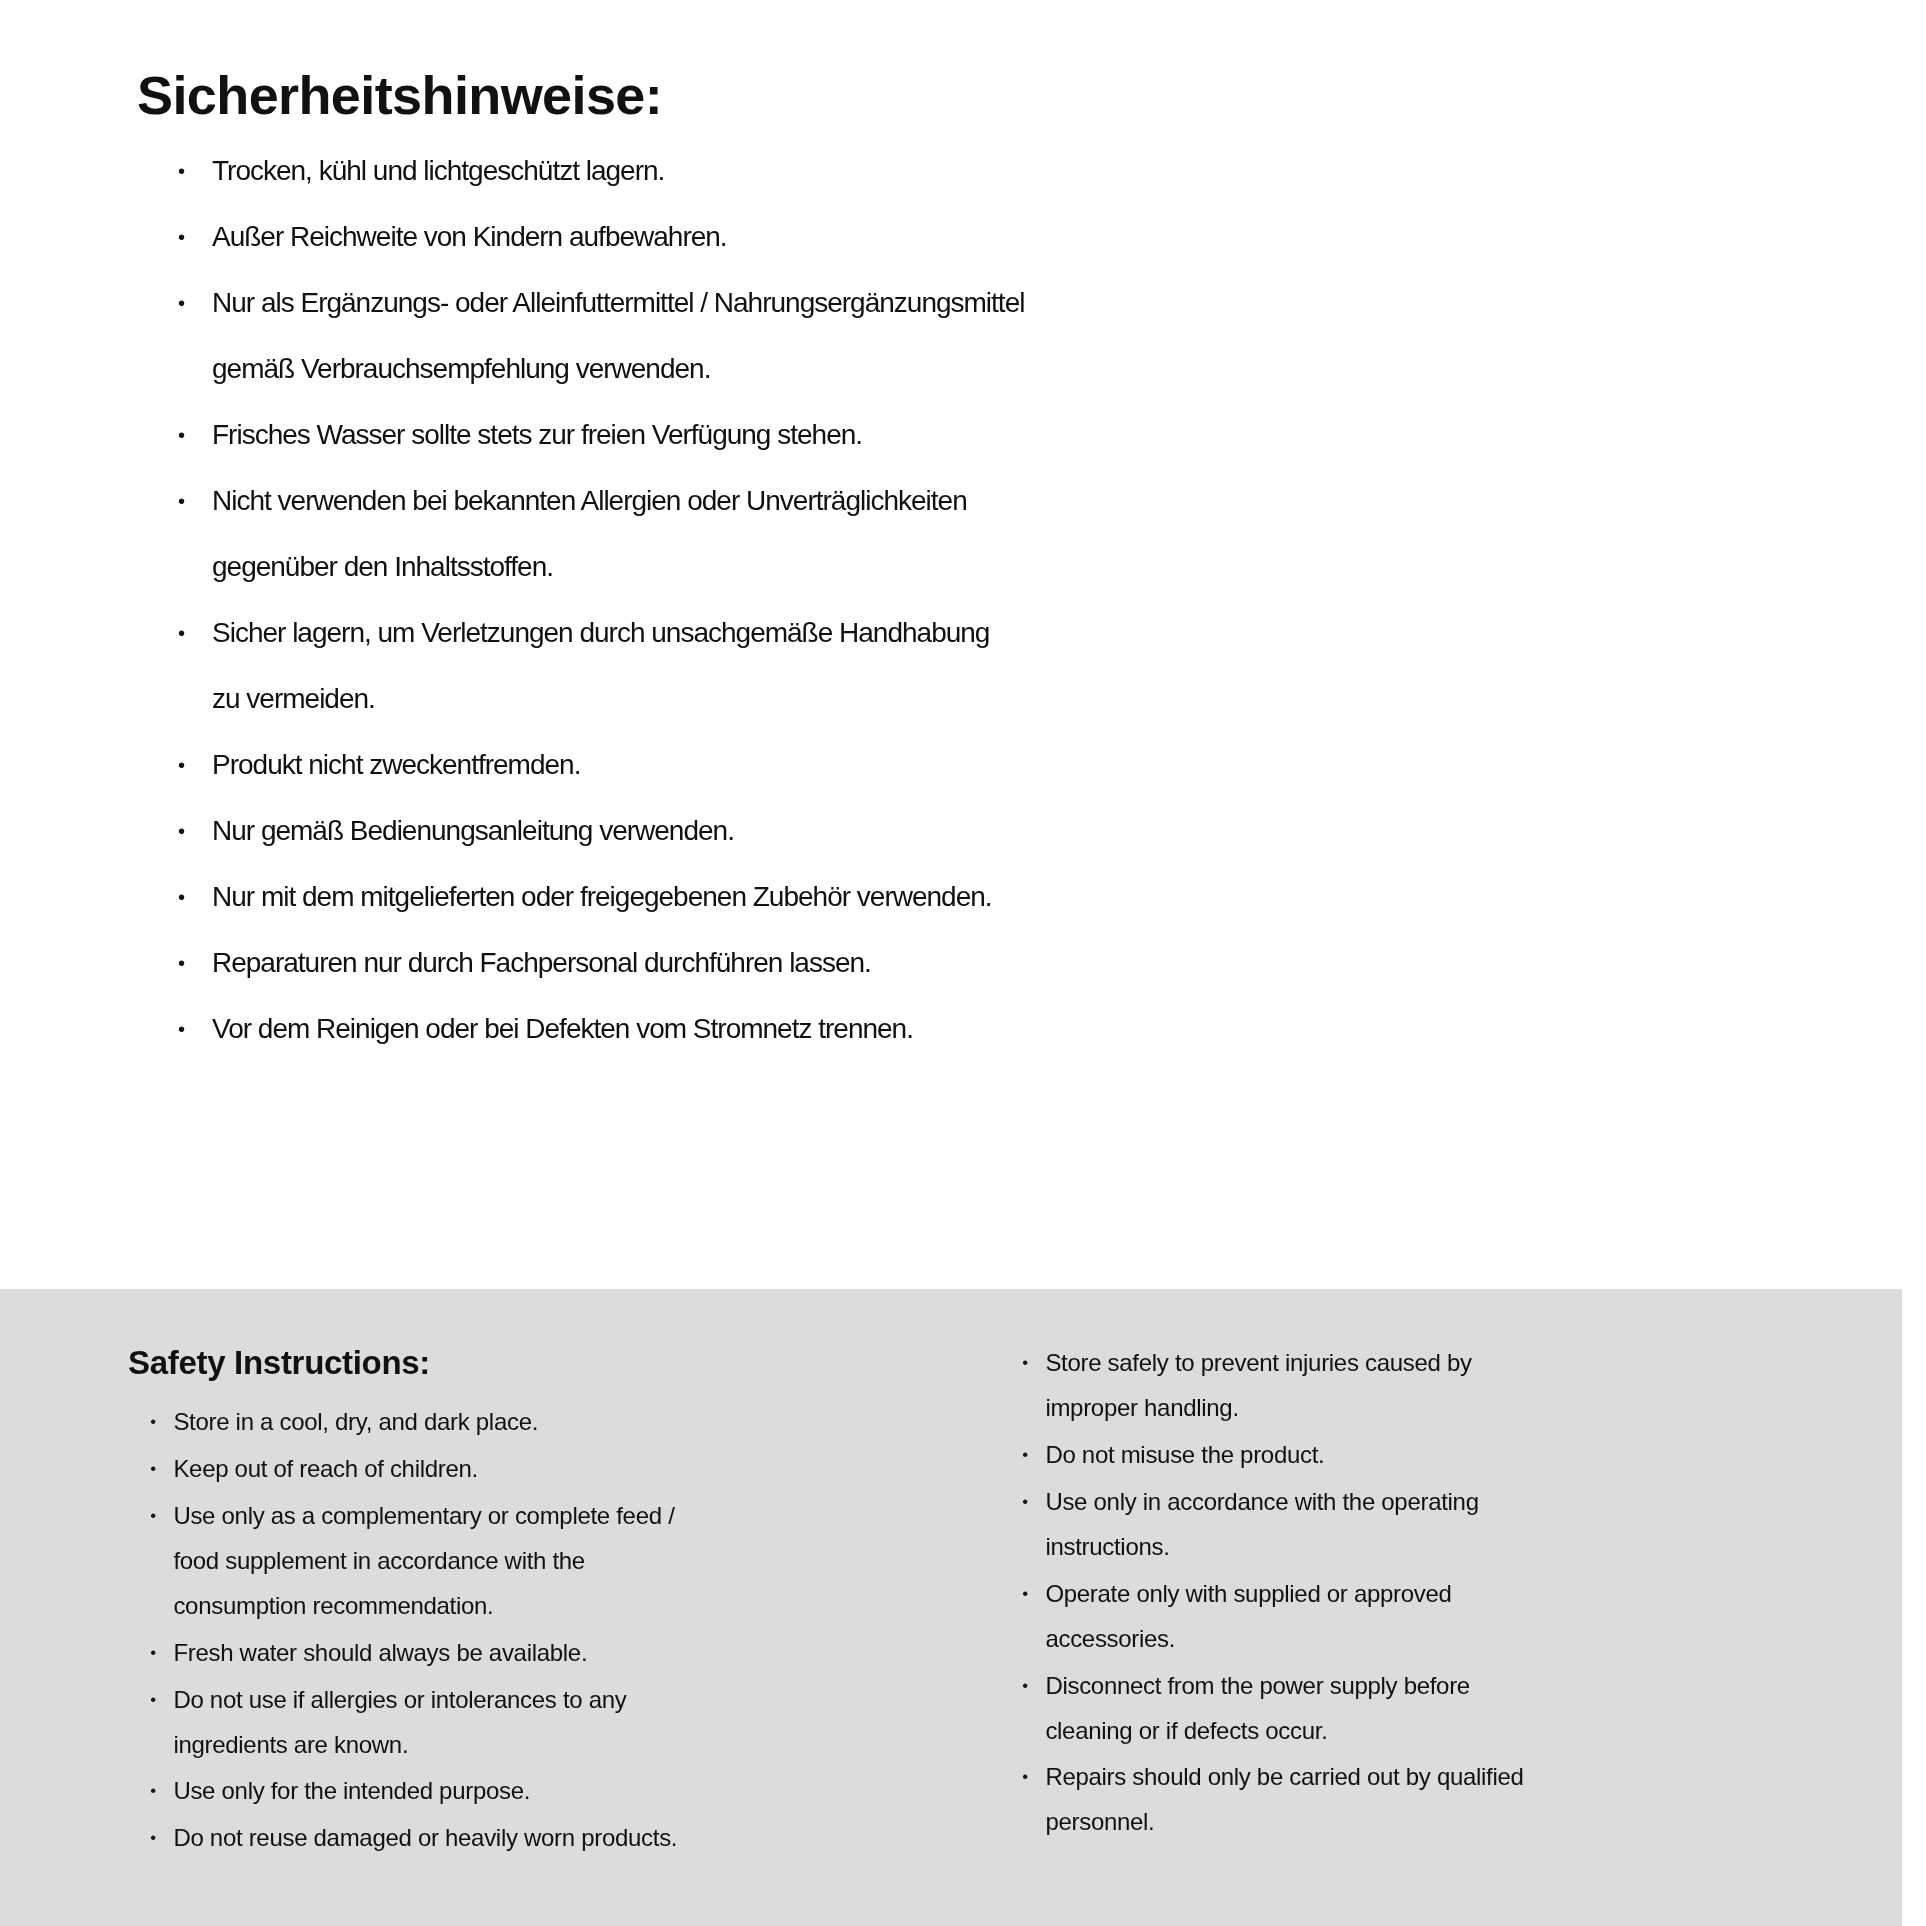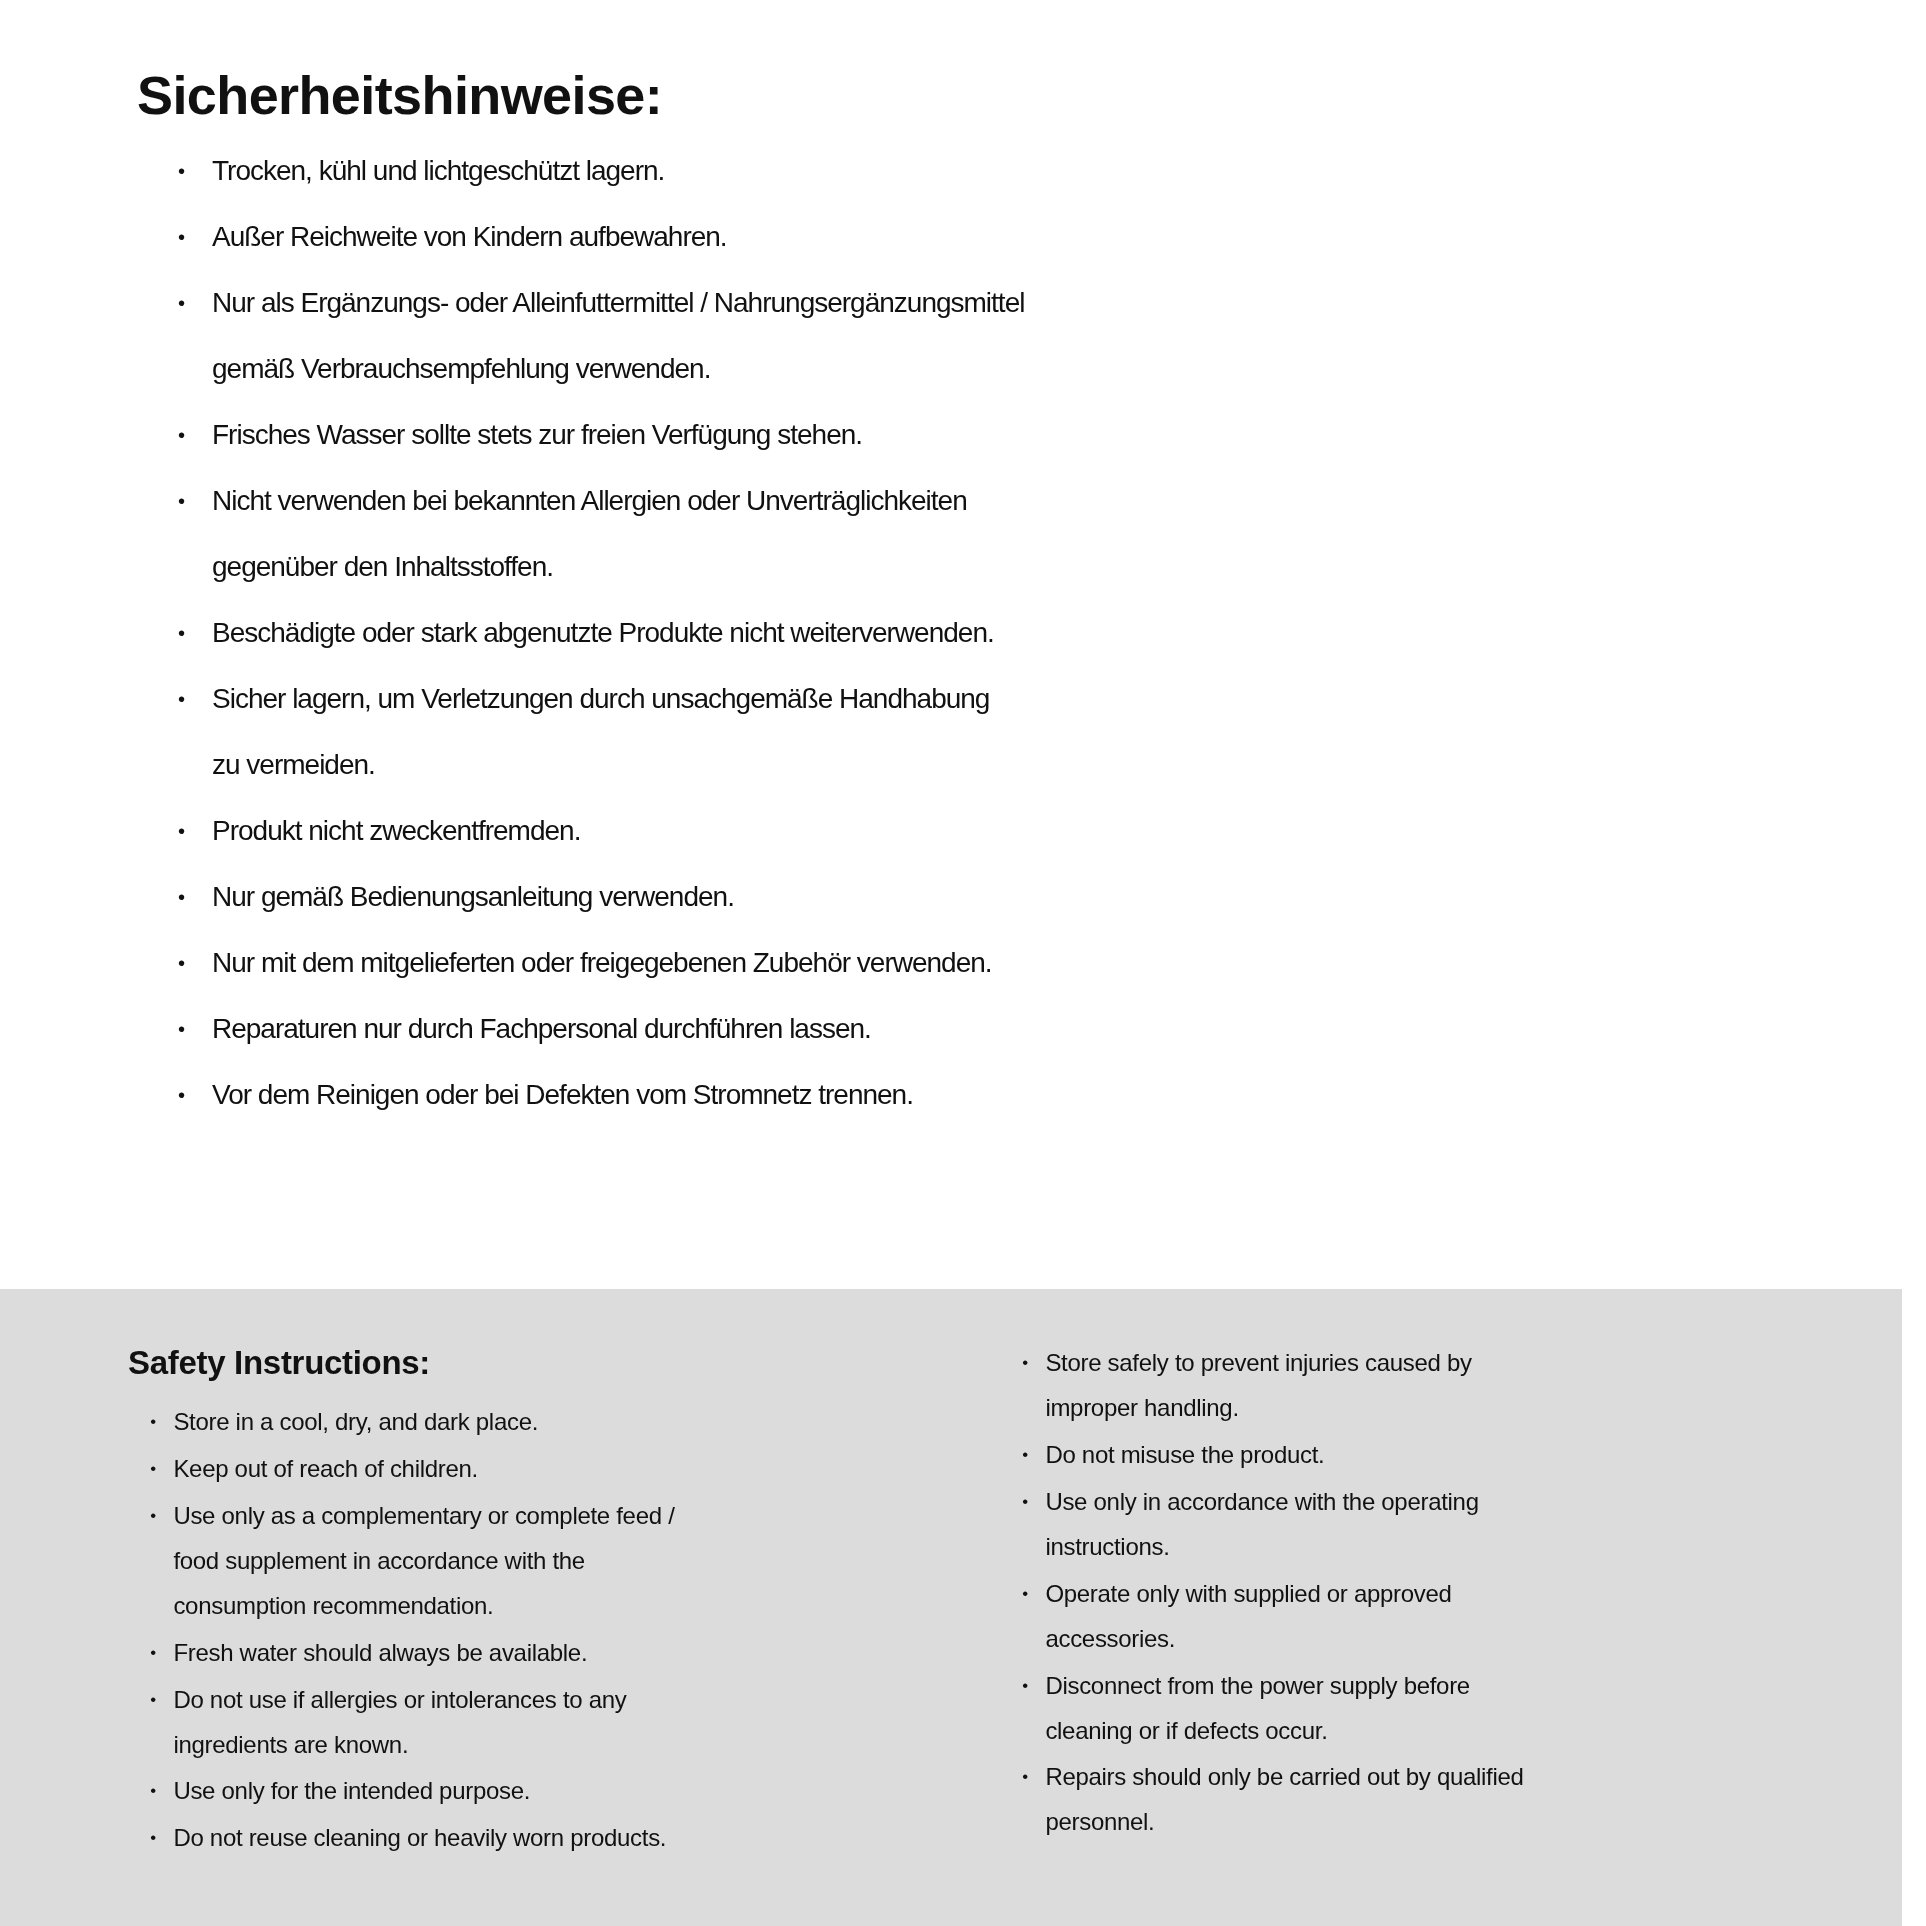--- a/index.html
+++ b/index.html
@@ -95,21 +95,20 @@
   <div class="de-heading">Sicherheitshinweise:</div>
 
   <ul class="de-list">
       <li>Trocken, kühl und lichtgeschützt lagern.</li>
       <li>Außer Reichweite von Kindern aufbewahren.</li>
       <li>Nur als Ergänzungs- oder Alleinfuttermittel / Nahrungsergänzungsmittel
 gemäß Verbrauchsempfehlung verwenden.</li>
       <li>Frisches Wasser sollte stets zur freien Verfügung stehen.</li>
       <li>Nicht verwenden bei bekannten Allergien oder Unverträglichkeiten
 gegenüber den Inhaltsstoffen.</li>
-      <li>Beschädigte oder stark abgenutzte Produkte nicht weiterverwenden.</li>
       <li>Sicher lagern, um Verletzungen durch unsachgemäße Handhabung
 zu vermeiden.</li>
       <li>Produkt nicht zweckentfremden.</li>
       <li>Nur gemäß Bedienungsanleitung verwenden.</li>
       <li>Nur mit dem mitgelieferten oder freigegebenen Zubehör verwenden.</li>
       <li>Reparaturen nur durch Fachpersonal durchführen lassen.</li>
       <li>Vor dem Reinigen oder bei Defekten vom Stromnetz trennen.</li>
     </ul>
 
   <div class="en-section">
@@ -119,21 +118,21 @@
     <ul class="en-list en-left">
         <li>Store in a cool, dry, and dark place.</li>
         <li>Keep out of reach of children.</li>
         <li>Use only as a complementary or complete feed /
 food supplement in accordance with the
 consumption recommendation.</li>
         <li>Fresh water should always be available.</li>
         <li>Do not use if allergies or intolerances to any
 ingredients are known.</li>
         <li>Use only for the intended purpose.</li>
-        <li>Do not reuse cleaning or heavily worn products.</li>
+        <li>Do not reuse damaged or heavily worn products.</li>
       </ul>
 
     <ul class="en-list en-right">
         <li>Store safely to prevent injuries caused by
 improper handling.</li>
         <li>Do not misuse the product.</li>
         <li>Use only in accordance with the operating
 instructions.</li>
         <li>Operate only with supplied or approved
 accessories.</li>

